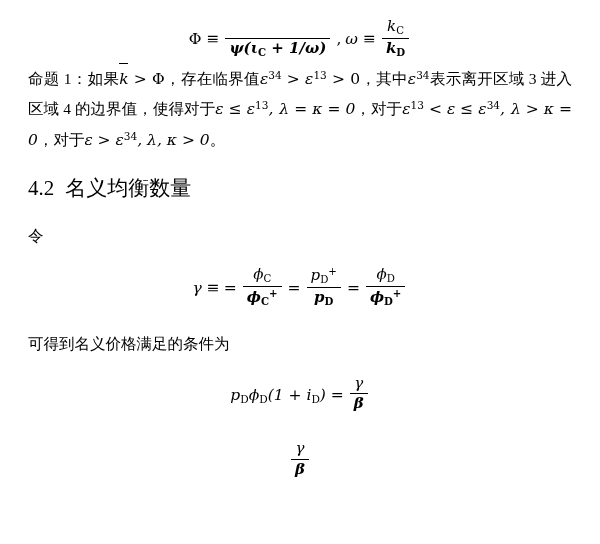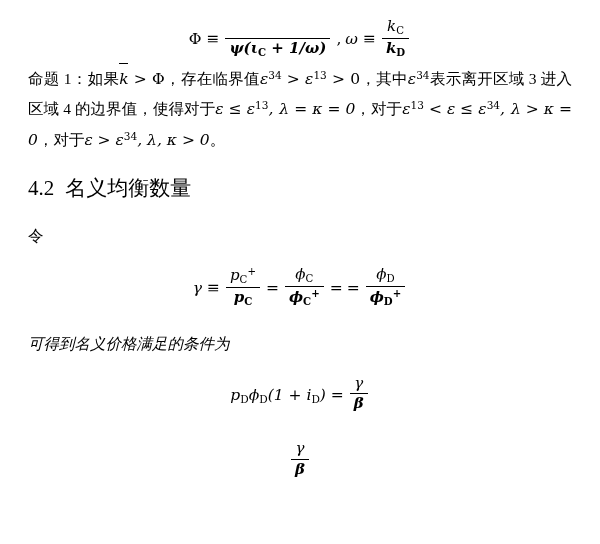--- a/index.html
+++ b/index.html
@@ -124,38 +124,38 @@
   </div>
 
   <div class="heading" style="margin-top:14px;">
     <span>4.2</span><span class="spw"></span><span>名义均衡数量</span>
   </div>
 
   <div class="single" style="margin-top:12px;">令</div>
 
   <div class="eq eqrow" style="margin-top:16px;">
     <span class="math">γ ≡</span>
-    <span class="frac">
-      <span class="num">p<span class="subup">C</span><span class="sup">+</span></span>
-      <span class="den">p<span class="subup">C</span></span>
-    </span>
     <span class="mathup">=</span>
     <span class="frac">
       <span class="num">ϕ<span class="subup">C</span></span>
       <span class="den">ϕ<span class="subup">C</span><span class="sup">+</span></span>
     </span>
     <span class="mathup">=</span>
+    <span class="frac">
+      <span class="num">p<span class="subup">D</span><span class="sup">+</span></span>
+      <span class="den">p<span class="subup">D</span></span>
+    </span>
     <span class="mathup">=</span>
     <span class="frac">
       <span class="num">ϕ<span class="subup">D</span></span>
       <span class="den">ϕ<span class="subup">D</span><span class="sup">+</span></span>
     </span>
   </div>
 
-  <div class="single" style="margin-top:22px;font-style:italic;">可得到名义价格满足的条件为</div>
+  <div class="single" style="margin-top:22px;">可得到名义价格满足的条件为</div>
 
   <div class="eq eqrow" style="margin-top:16px;">
     <span class="math">p<span class="subup">D</span>ϕ<span class="subup">D</span>(1 + i<span class="subup">D</span>) =</span>
     <span class="frac">
       <span class="num">γ</span>
       <span class="den">β</span>
     </span>
   </div>
 
   <div class="eq eqrow" style="margin-top:28px;">

